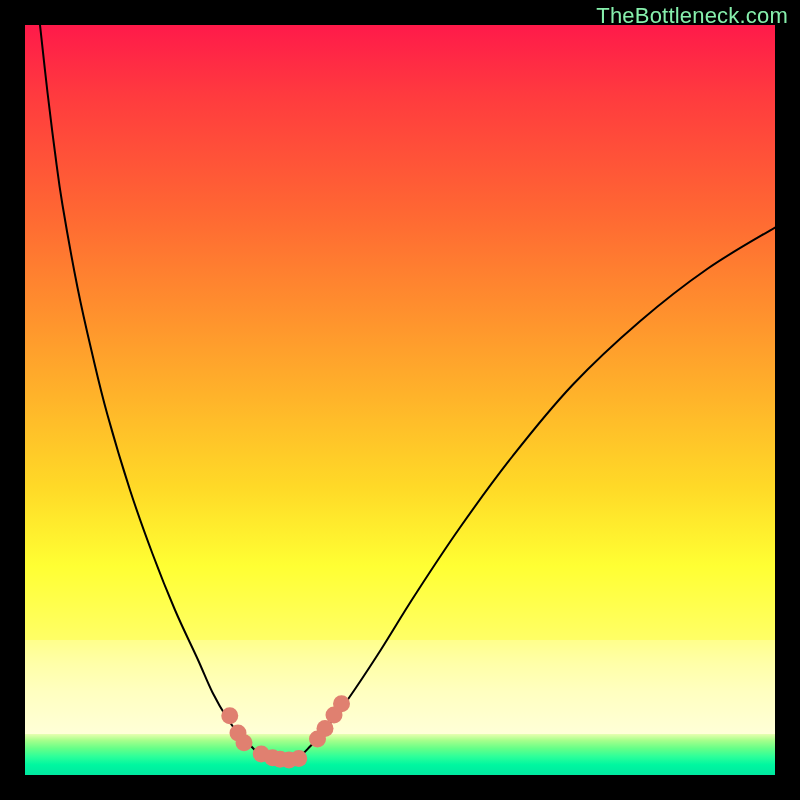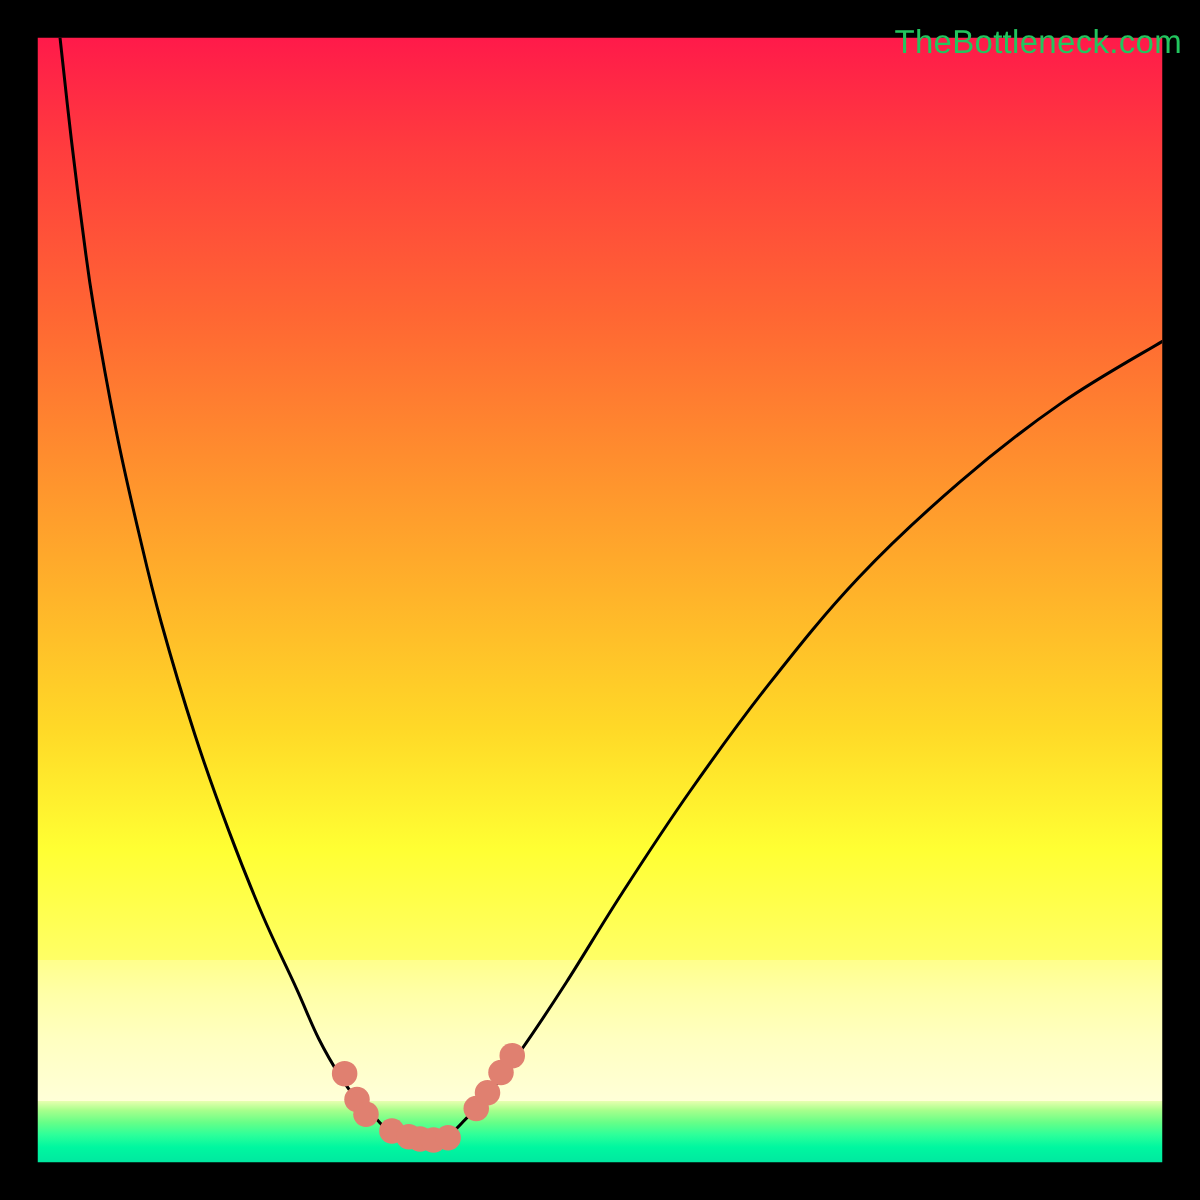--- a/index.html
+++ b/index.html
@@ -69,23 +69,23 @@
       #00f7a0 75%,
       #00e8a0 100%
     );
   }
   .curves {
     position: absolute;
     inset: 0;
   }
   .watermark {
     position: absolute;
-    top: 15px;
+    top: 3px;
     right: 12px;
-    color: #22c55e;
+    color: #86efac;
     font-size: 22px;
     font-weight: 500;
     letter-spacing: 0.2px;
   }
 </style>
 </head>
 <body>
 
 <div class="outer">
   <div class="plot-area">

